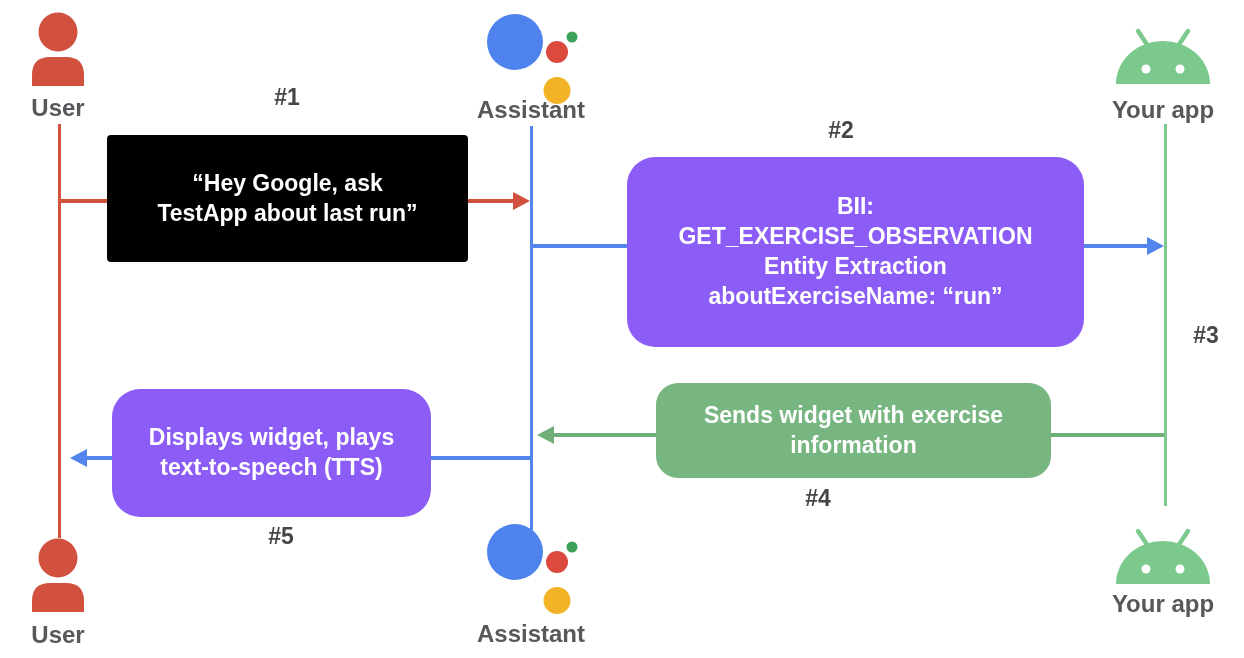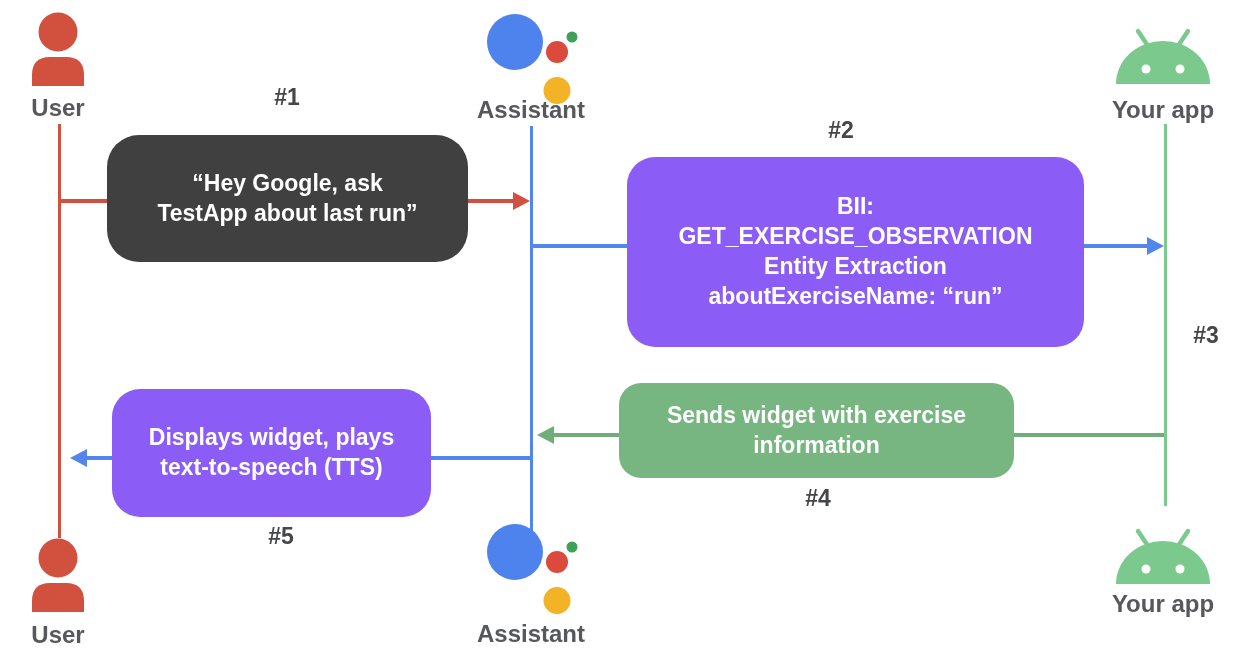--- a/index.html
+++ b/index.html
@@ -23,21 +23,21 @@
   .ahead.right.red   { border-left:17px solid #D2503E; }
   .ahead.right.blue  { border-left:17px solid #5286EC; }
   .ahead.left.blue   { border-right:17px solid #5286EC; }
   .ahead.left.green  { border-right:17px solid #6FAE78; }
 
   .msg-box {
     position:absolute; display:flex; align-items:center; justify-content:center;
     color:#ffffff; font-weight:bold; font-size:23px; line-height:1.3;
     text-align:center; white-space:pre-line; box-sizing:border-box; padding:8px 14px;
   }
-  .msg-box.red   { background:#404040; border-radius:32px; }
+  .msg-box.red   { background:#000000; border-radius:4px; }
   .msg-box.blue  { background:#8b5cf6; border-radius:28px; }
   .msg-box.green { background:#78B681; border-radius:22px; }
 
   .step-label {
     position:absolute; transform:translateX(-50%);
     font-weight:bold; font-size:23px; color:#454648; white-space:nowrap;
   }
   .actor-label {
     position:absolute; transform:translateX(-50%);
     font-weight:bold; font-size:24px; color:#57585B; white-space:nowrap;
@@ -64,21 +64,21 @@
 
   <div class="hline blue" style="left:87px;  top:456px; width:443px;"></div>
   <div class="ahead left blue" style="left:70px;  top:449px;"></div>
 
   <div class="msg-box red" style="left:107px; top:135px; width:361px; height:127px;">“Hey Google, ask
 TestApp about last run”</div>
   <div class="msg-box blue" style="left:627px; top:157px; width:457px; height:190px;">BII:
 GET_EXERCISE_OBSERVATION
 Entity Extraction
 aboutExerciseName: “run”</div>
-  <div class="msg-box green" style="left:619px; top:383px; width:395px; height:95px;">Sends widget with exercise
+  <div class="msg-box green" style="left:656px; top:383px; width:395px; height:95px;">Sends widget with exercise
 information</div>
   <div class="msg-box blue" style="left:112px; top:389px; width:319px; height:128px;">Displays widget, plays
 text-to-speech (TTS)</div>
 
   <div class="step-label" style="left:287px;  top:84px;">#1</div>
   <div class="step-label" style="left:841px;  top:117px;">#2</div>
   <div class="step-label" style="left:1206px; top:322px;">#3</div>
   <div class="step-label" style="left:818px;  top:485px;">#4</div>
   <div class="step-label" style="left:281px;  top:523px;">#5</div>
 

